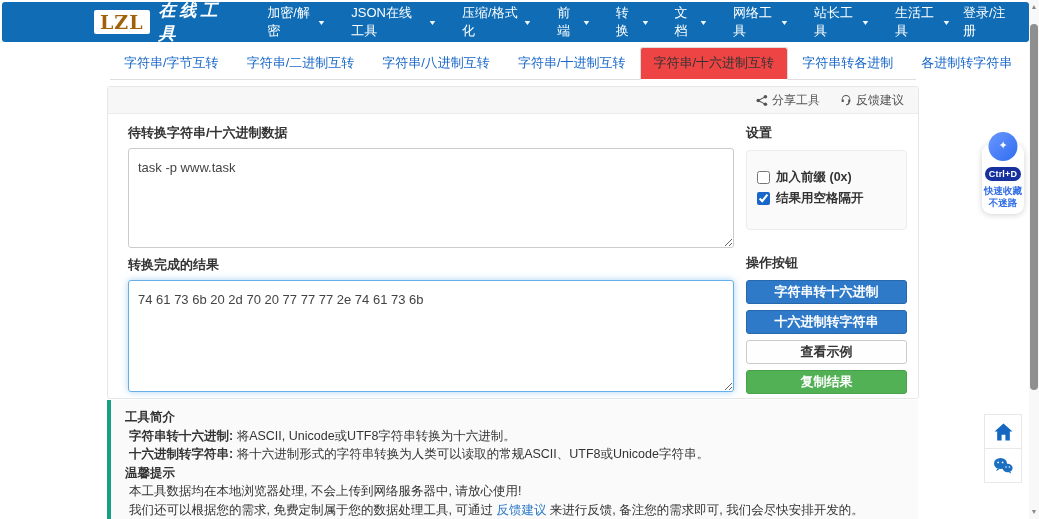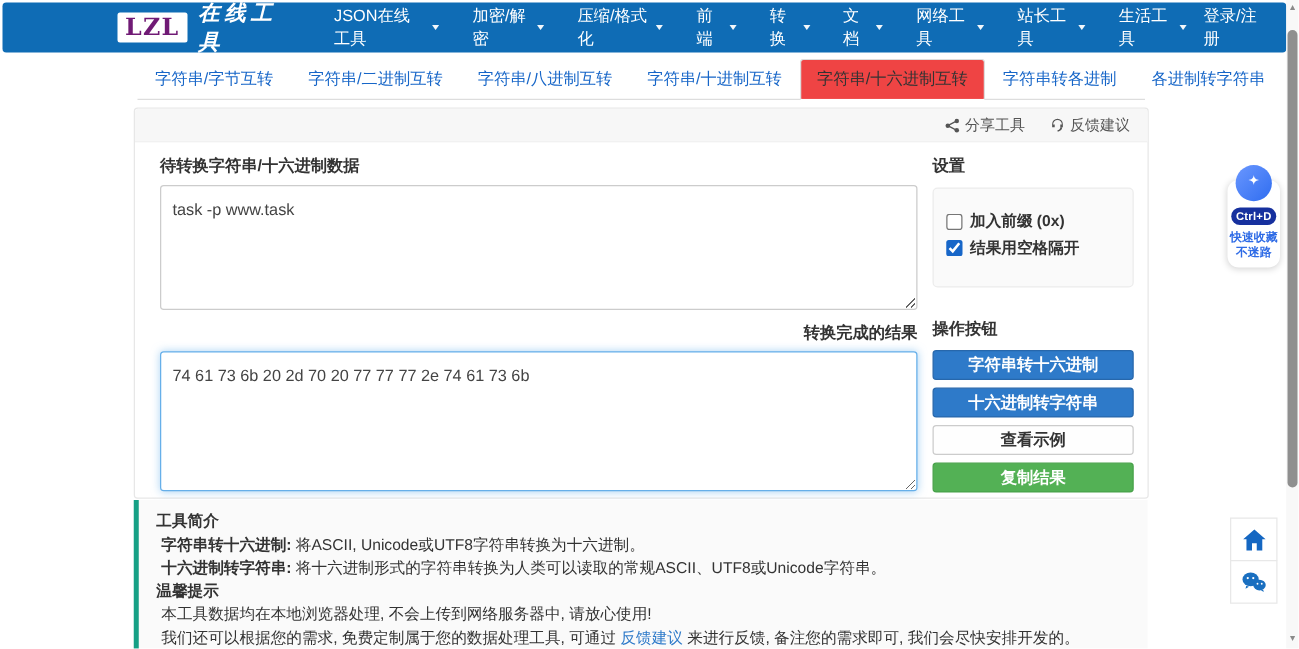--- a/index.html
+++ b/index.html
@@ -2,21 +2,21 @@
 <html><head>
 <meta charset="utf-8">
 <style>
   html,body{margin:0;padding:0;background:#fff;}
   .page{position:relative;width:1039px;height:519px;background:#fff;overflow:hidden;
         font-family:"Liberation Sans","DejaVu Sans",sans-serif;}
 
   
   .navbar{position:absolute;left:2px;top:2px;width:1027px;height:40px;background:#0f6cb5;
           border-radius:3px;display:flex;align-items:center;}
-  .logo{margin-left:92px;background:#fff;color:#701a75;font-family:"DejaVu Serif","Liberation Serif",serif;
+  .logo{margin-left:92px;background:#fff;color:#a16207;font-family:"DejaVu Serif","Liberation Serif",serif;
         font-weight:bold;font-size:19px;padding:1px 6px;border-radius:2px;letter-spacing:1px;}
   .brand{color:#fff;font-family:"DejaVu Serif","Liberation Serif",serif;font-style:italic;
          font-size:17px;font-weight:bold;margin-left:9px;letter-spacing:4px;}
   .nav-items{display:flex;margin-left:20px;}
   .nav-item{color:#fff;font-size:13px;padding:0 13px;display:flex;align-items:center;gap:5px;cursor:pointer;height:40px;}
   .caret{font-size:7px;line-height:1;transform:scaleX(1.35);opacity:.95;}
   .login{margin-left:auto;margin-right:16px;color:#fff;font-size:13px;cursor:pointer;}
 
   
   .tabs{position:absolute;left:110px;top:47px;width:806px;display:flex;border-bottom:1px solid #ddd;}
@@ -87,25 +87,25 @@
 </head>
 <body>
 
 <div class="page">
 
   <div class="navbar">
     <div class="logo">LZL</div>
     <div class="brand">在线工具</div>
     <div class="nav-items">
       <div class="nav-item">
+          <span>加密/解密</span>
+          <span class="caret">▼</span>
+        </div>
+      <div class="nav-item">
           <span>JSON在线工具</span>
-          <span class="caret">▼</span>
-        </div>
-      <div class="nav-item">
-          <span>加密/解密</span>
           <span class="caret">▼</span>
         </div>
       <div class="nav-item">
           <span>压缩/格式化</span>
           <span class="caret">▼</span>
         </div>
       <div class="nav-item">
           <span>前端</span>
           <span class="caret">▼</span>
         </div>
@@ -161,21 +161,21 @@
         </svg>
         <span>反馈建议</span>
       </div>
     </div>
 
     <div class="panel-body">
 
       <div class="col-left">
         <div class="field-label">待转换字符串/十六进制数据</div>
         <textarea class="ta-input" spellcheck="false" style="">task -p www.task</textarea>
-        <div class="field-label" style="text-align:right;">转换完成的结果</div>
+        <div class="field-label" style="">转换完成的结果</div>
         <textarea class="ta-output" spellcheck="false" style="">74 61 73 6b 20 2d 70 20 77 77 77 2e 74 61 73 6b</textarea>
       </div>
 
       <div class="col-right">
         <div class="side-title">设置</div>
         <div class="settings-box">
           <label class="chk-row">
             <input type="checkbox" style="">
             <span>加入前缀 (0x)</span>
           </label>

